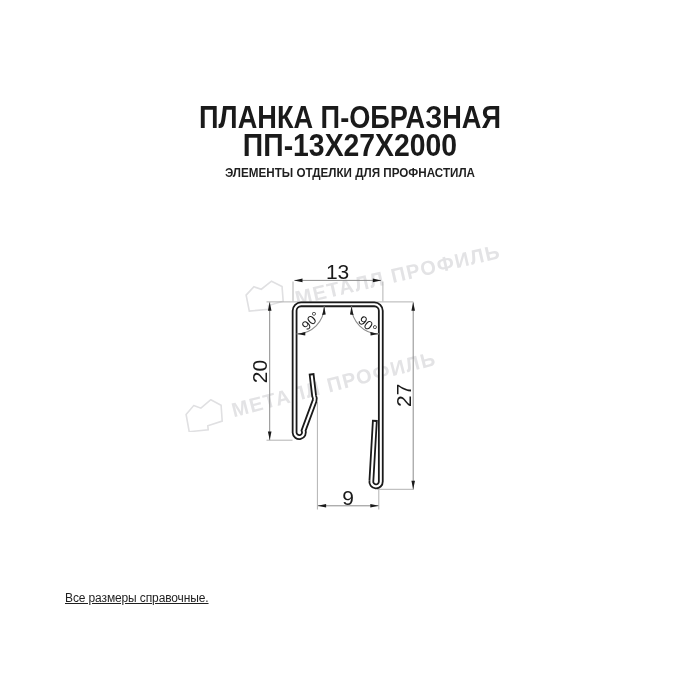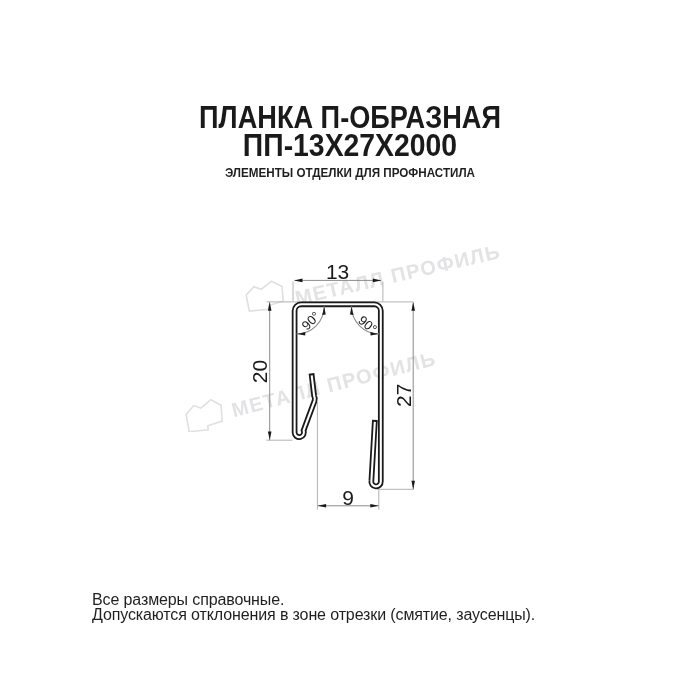--- a/index.html
+++ b/index.html
@@ -4,21 +4,21 @@
 <style>
   html,body{margin:0;padding:0;background:#fff;}
   #page{position:relative;width:700px;height:700px;background:#fff;overflow:hidden;
         font-family:"Liberation Sans",sans-serif;}
   .t1{position:absolute;left:0;top:0;width:700px;text-align:center;
       font-size:31px;font-weight:bold;color:#1a1a1a;transform:scaleX(0.876);transform-origin:50% 50%;}
   .t2{position:absolute;left:0;top:0;width:700px;text-align:center;
       font-size:31px;font-weight:bold;color:#1a1a1a;transform:scaleX(0.915);transform-origin:50% 50%;}
   .sub{position:absolute;left:0;top:0;width:700px;text-align:center;
       font-size:13px;font-weight:bold;color:#1f1f1f;transform:scaleX(0.896);transform-origin:50% 50%;}
-  .foot{position:absolute;left:92px;color:#1f1f1f;font-size:16px;letter-spacing:-0.12px;}
+  .foot{position:absolute;left:65px;color:#1f1f1f;font-size:12px;letter-spacing:-0.12px;text-decoration:underline;}
   .wm{position:absolute;color:#e3e3e5;font-weight:bold;font-size:20px;
       letter-spacing:1.3px;white-space:nowrap;transform-origin:0 100%;}
 </style>
 </head>
 <body>
 <div id="page">
 
   <svg class="wmlogo" style="position:absolute;left:244.5px;top:279.5px" width="39" height="32" viewBox="0 0 38 30">
     <path d="M 8.7 6.0 L 15.9 8.4 L 25.8 0.6 L 36.1 5.7 L 37.2 20.1 L 22.8 24.3 L 23.2 27.9 L 4.2 29.7 L 1.1 14.1 Z" fill="none" stroke="#e0e0e2" stroke-width="1.6"></path>
   </svg>
@@ -90,14 +90,13 @@
       <text transform="translate(411.3,395.3) rotate(-90)" text-anchor="middle">27</text>
       <text x="348.1" y="505.2" text-anchor="middle">9</text>
       <g font-size="13">
         <text transform="translate(311.1,321.0) rotate(-45)" text-anchor="middle" y="4.2">90°</text>
         <text transform="translate(367.5,324.8) rotate(40)" text-anchor="middle" y="4.2">90°</text>
       </g>
     </g>
   </svg>
 
   <div class="foot" style="top:591.2px;">Все размеры справочные.</div>
-  <div class="foot" style="top:606.3px;">Допускаются отклонения в зоне отрезки (смятие, заусенцы).</div>
 </div>
 
 </body></html>

